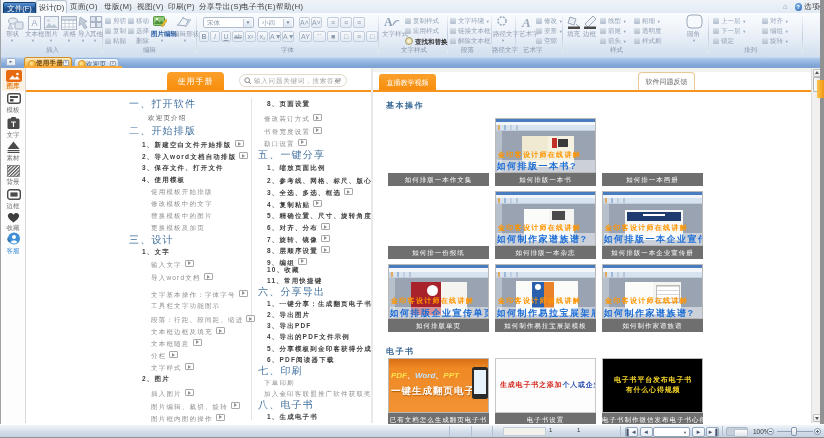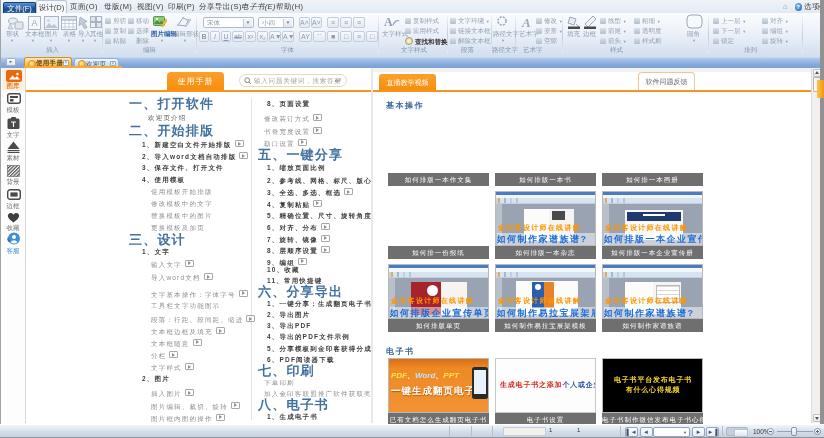--- a/index.html
+++ b/index.html
@@ -47,21 +47,21 @@
 .sit{position:absolute;left:0;width:24px;text-align:center;}
 .slab{position:absolute;width:24px;text-align:center;font-size:6.5px;color:#6e6e6e;white-space:nowrap;}
 
 .help{position:absolute;left:26px;top:68px;width:345px;height:355px;background:#fff;}
 .hbtn{position:absolute;left:141px;top:4px;width:57px;height:19px;border-radius:4px 4px 0 0;background:linear-gradient(#fba02c,#f78d0a);
   color:#fff;font-size:8px;line-height:19px;text-align:center;letter-spacing:1px;}
 .sbox{position:absolute;left:213px;top:5.5px;width:108px;height:13px;border:1px solid #e3d9c8;border-radius:7px;background:#fff;box-sizing:border-box;}
 .oline{position:absolute;top:21.5px;height:2px;background:#f7941d;}
 .cdiv{position:absolute;left:224.5px;top:30px;width:1px;height:322px;background:#e4e4e4;}
 .tl{position:absolute;white-space:nowrap;line-height:8px;}
-.h1{font-size:13px;font-weight:bold;color:#41719f;letter-spacing:1.2px;}
+.h1{font-size:10px;font-weight:normal;color:#41719f;letter-spacing:1.2px;}
 .num{font-size:6.5px;font-weight:bold;color:#3d3d3d;letter-spacing:1.2px;}
 .gry{font-size:6.5px;color:#8e8e8e;letter-spacing:1.2px;}
 .sub{font-size:6.5px;color:#5a5a5a;letter-spacing:1.2px;}
 .vi{display:inline-block;width:7px;height:5px;border:1px solid #a8a8a8;border-radius:1px;margin-left:3px;position:relative;vertical-align:0px;}
 .vi:after{content:"";position:absolute;left:2px;top:0.5px;width:0;height:0;border-left:3px solid #909090;border-top:2px solid transparent;border-bottom:2px solid transparent;}
 
 .vpanel{position:absolute;left:373px;top:68px;width:438px;height:355px;background:#fff;}
 .vbtn{position:absolute;left:6px;top:6px;width:57px;height:17px;border-radius:3px 3px 0 0;background:linear-gradient(#fba02c,#f78d0a);
   color:#fff;font-size:7px;line-height:17px;text-align:center;}
 .wtab{position:absolute;left:265px;top:3.5px;width:57px;height:19.5px;border-radius:4px 4px 0 0;background:#fff;border:1px solid #ecc896;border-bottom:none;
@@ -92,21 +92,21 @@
 </style></head><body>
 <div id="app">
 <div class="tabrow"></div>
 <div class="ftab">文件(F)</div>
 <div class="atab">设计(D)</div>
 <div class="rtab" style="left:70px;width:24px;">页面(O)</div>
 <div class="rtab" style="left:104px;width:26px;">母版(M)</div>
 <div class="rtab" style="left:137px;width:24px;">视图(V)</div>
 <div class="rtab" style="left:168px;width:24px;">印刷(P)</div>
 <div class="rtab" style="left:199px;width:36px;">分享导出(S)</div>
-<div class="rtab" style="left:241px;width:29px;font-style:italic;">电子书(E)</div>
+<div class="rtab" style="left:241px;width:29px;">电子书(E)</div>
 <div class="rtab" style="left:276px;width:25px;">帮助(H)</div>
 <div class="rtab" style="left:783px;width:10px;color:#7e8da1;">⌂</div>
 <div class="ab" style="left:794.5px;top:3px;width:7.5px;height:7.5px;border-radius:50%;background:radial-gradient(circle at 35% 30%,#7db3e8,#2a66b2);color:#fff;font-size:5.5px;line-height:8px;text-align:center;font-weight:bold;">?</div>
 <div class="rtab" style="left:804px;width:16px;color:#4a4a4a;">选项</div>
 <div class="rtab" style="left:818px;width:5px;font-size:4px;color:#666;">▼</div>
 <div class="ribbon">
 
  <div class="gdiv" style="left:102px"></div>
       <div class="gdiv" style="left:196px"></div>
  <div class="gdiv" style="left:378px"></div>
@@ -412,20 +412,33 @@
  <div class="vbtn">直播教学视频</div>
  <div class="wtab">软件问题反馈</div>
  <div class="oline" style="left:0;width:438px;"></div>
  <div class="sect" style="left:13px;top:32px">基本操作</div>
 
  <div class="th" style="left:15px;top:49.5px">
         <div class="cap">如何排版一本作文集</div>
       </div>
 
  <div class="th" style="left:122px;top:49.5px">
+        <div class="tv">
+   <div class="ttb"></div>
+          <div class="tmb"></div>
+          <div class="trb"></div>
+          <div class="tws"></div>
+          <div class="tlp"></div>
+   <div class="ab" style="left:26px;top:17px;width:26px;height:31px;background:#f0ead2;"></div>
+   <div class="ab" style="left:52px;top:17px;width:26px;height:31px;background:#f6f2e2;"></div>
+   <div class="ab" style="left:62px;top:20px;width:10px;height:8px;background:#3a3a3a;"></div>
+   <div class="ab" style="left:56px;top:19px;width:5px;height:10px;background:#c03028;"></div>
+   <div class="tora">金印客设计师在线讲解</div>
+          <div class="tblu">如何排版一本书?</div>
+  </div>
         <div class="cap">如何排版一本书</div>
       </div>
 
  <div class="th" style="left:229px;top:49.5px">
         <div class="cap">如何排一本画册</div>
       </div>
 
  <div class="th" style="left:15px;top:122.5px">
         <div class="cap">如何排一份报纸</div>
       </div>

